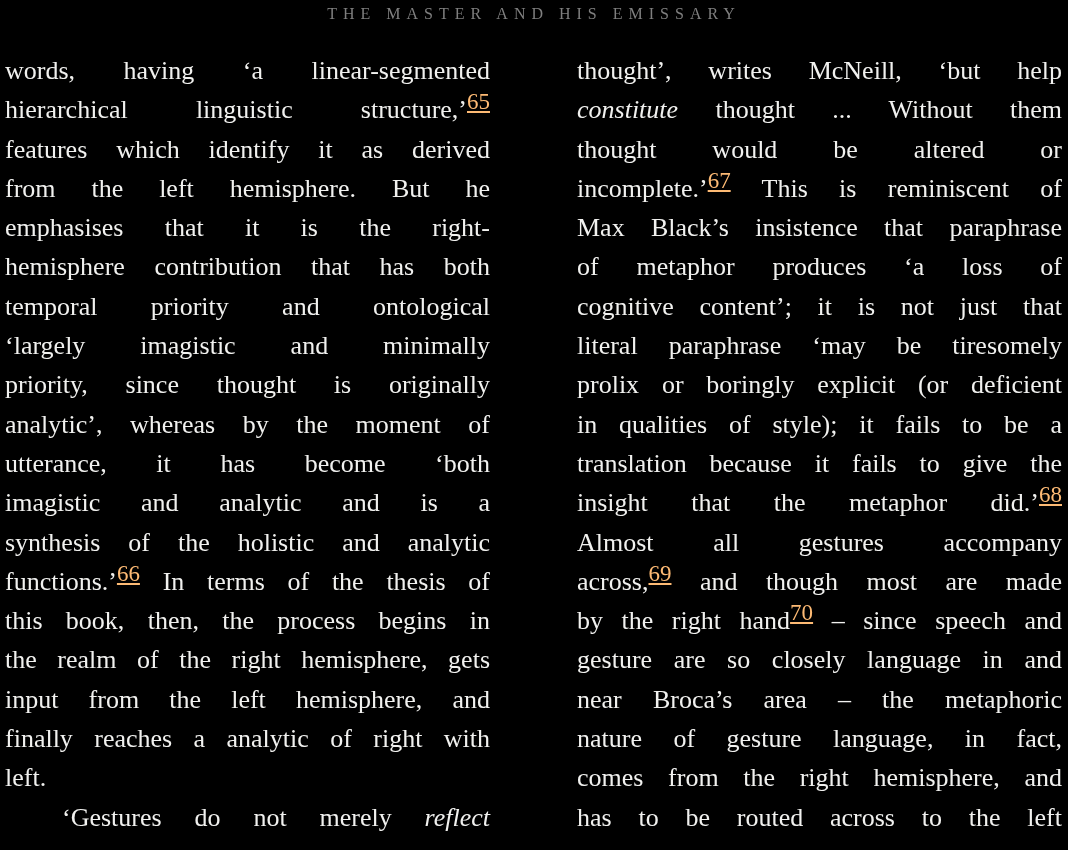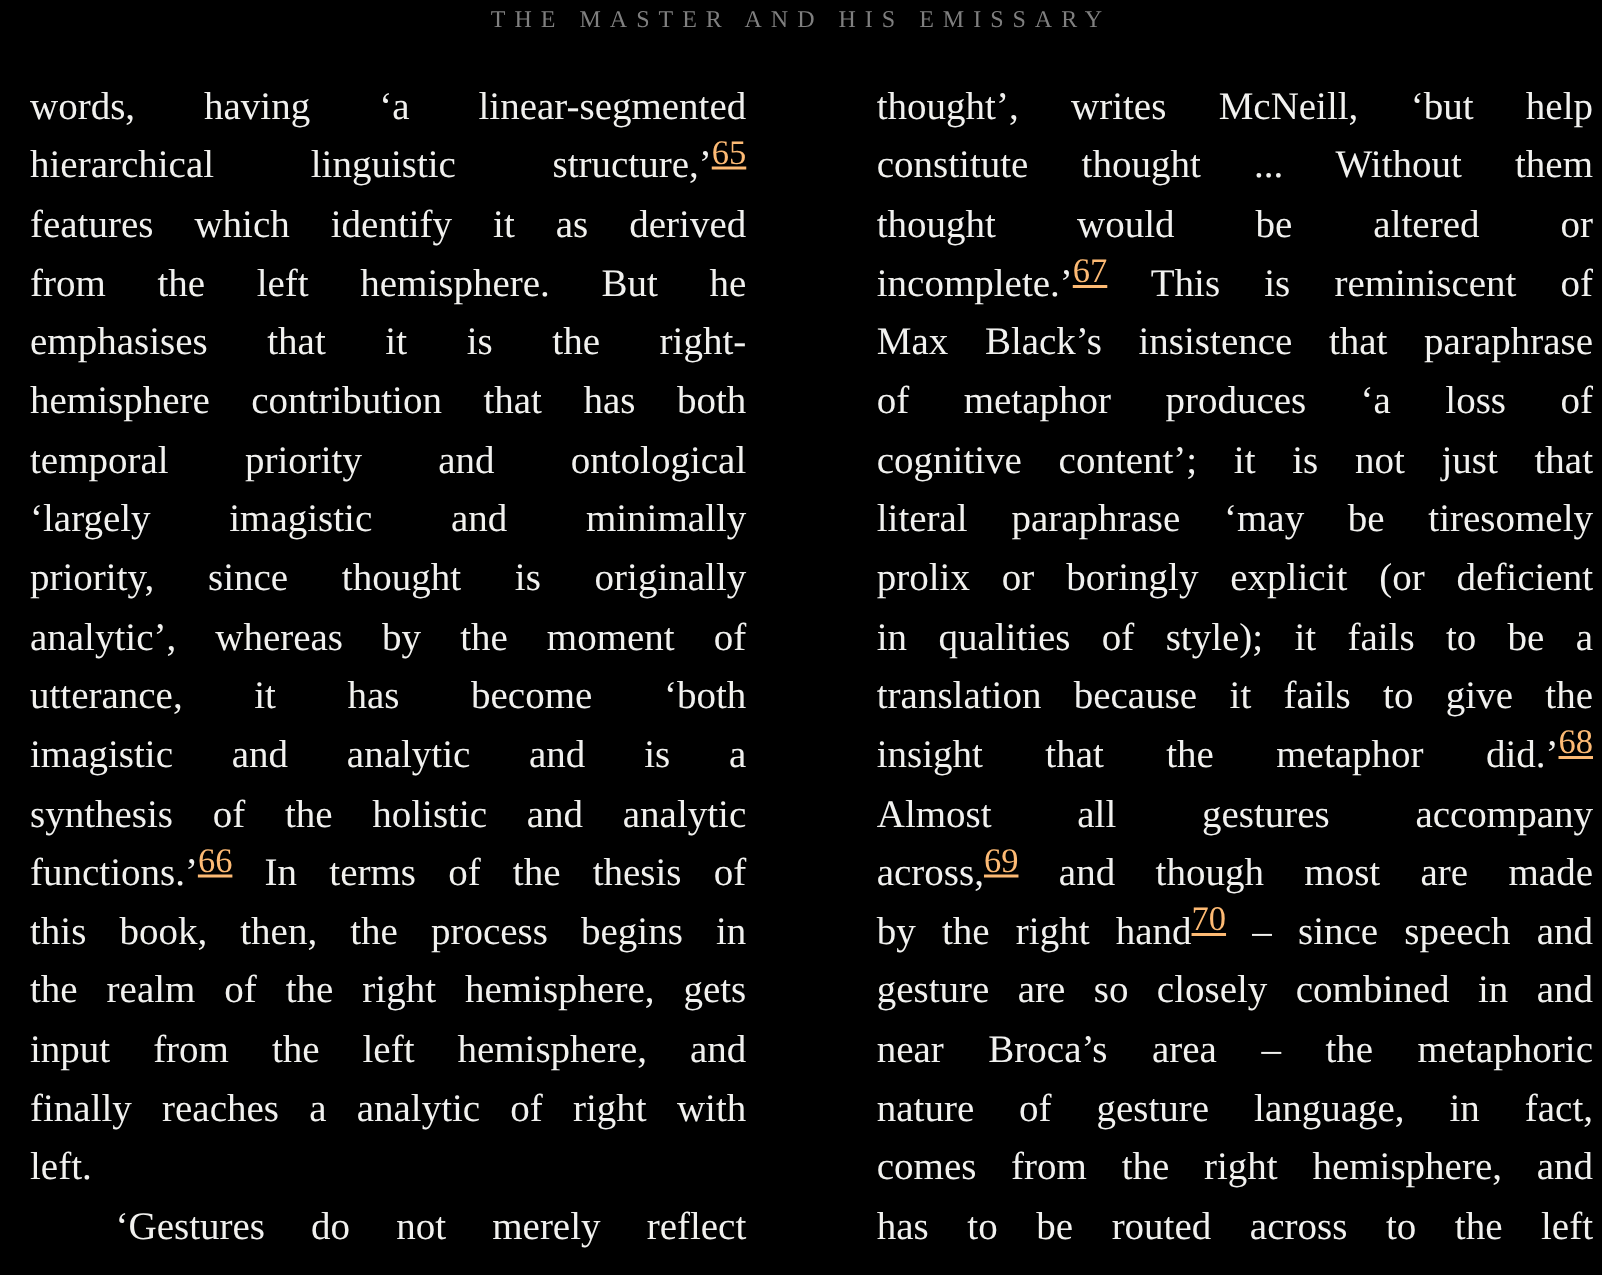--- a/index.html
+++ b/index.html
@@ -18,42 +18,42 @@
     text-align: center;
     color: #7f7f7f;
     font-size: 16px;
     letter-spacing: 6px;
     line-height: 18px;
     font-family: "Liberation Serif", serif;
   }
   .page-columns {
     display: flex;
     margin-top: 28px;
-    padding-left: 20px;
+    padding-left: 5px;
     padding-right: 6px;
     gap: 87px;
   }
   .column {
     width: 485px;
     color: #f1f1ef;
     font-size: 26px;
     line-height: 39.3px;
   }
   .line {
     height: 39.3px;
     text-align: justify;
     text-align-last: justify;
     -moz-text-align-last: justify;
   }
   .line.no-justify {
     text-align: right;
     text-align-last: left;
     -moz-text-align-last: left;
   }
-  .seg-italic { }
+  .seg-italic { font-style: italic; }
   .footnote-link {
     color: #fdba74;
     font-size: 23px;
     text-decoration: underline;
     text-underline-offset: 2px;
     position: relative;
     top: -9px;
     cursor: pointer;
   }
 </style>
@@ -96,19 +96,19 @@
       <div class="line"><span class="seg-plain">of metaphor produces ‘a loss of</span></div>
       <div class="line"><span class="seg-plain">cognitive content’; it is not just that</span></div>
       <div class="line"><span class="seg-plain">literal paraphrase ‘may be tiresomely</span></div>
       <div class="line"><span class="seg-plain">prolix or boringly explicit (or deficient</span></div>
       <div class="line"><span class="seg-plain">in qualities of style); it fails to be a</span></div>
       <div class="line"><span class="seg-plain">translation because it fails to give the</span></div>
       <div class="line"><span class="seg-plain">insight that the metaphor did.’</span><a class="footnote-link">68</a></div>
       <div class="line"><span class="seg-plain">Almost all gestures accompany</span></div>
       <div class="line"><span class="seg-plain">across,</span><a class="footnote-link">69</a><span class="seg-plain"> and though most are made</span></div>
       <div class="line"><span class="seg-plain">by the right hand</span><a class="footnote-link">70</a><span class="seg-plain"> – since speech and</span></div>
-      <div class="line"><span class="seg-plain">gesture are so closely combined in and</span></div>
+      <div class="line"><span class="seg-plain">gesture are so closely language in and</span></div>
       <div class="line"><span class="seg-plain">near Broca’s area – the metaphoric</span></div>
       <div class="line"><span class="seg-plain">nature of gesture language, in fact,</span></div>
       <div class="line"><span class="seg-plain">comes from the right hemisphere, and</span></div>
       <div class="line"><span class="seg-plain">has to be routed across to the left</span></div>
     </div>
 </div>
 
 </body></html>

